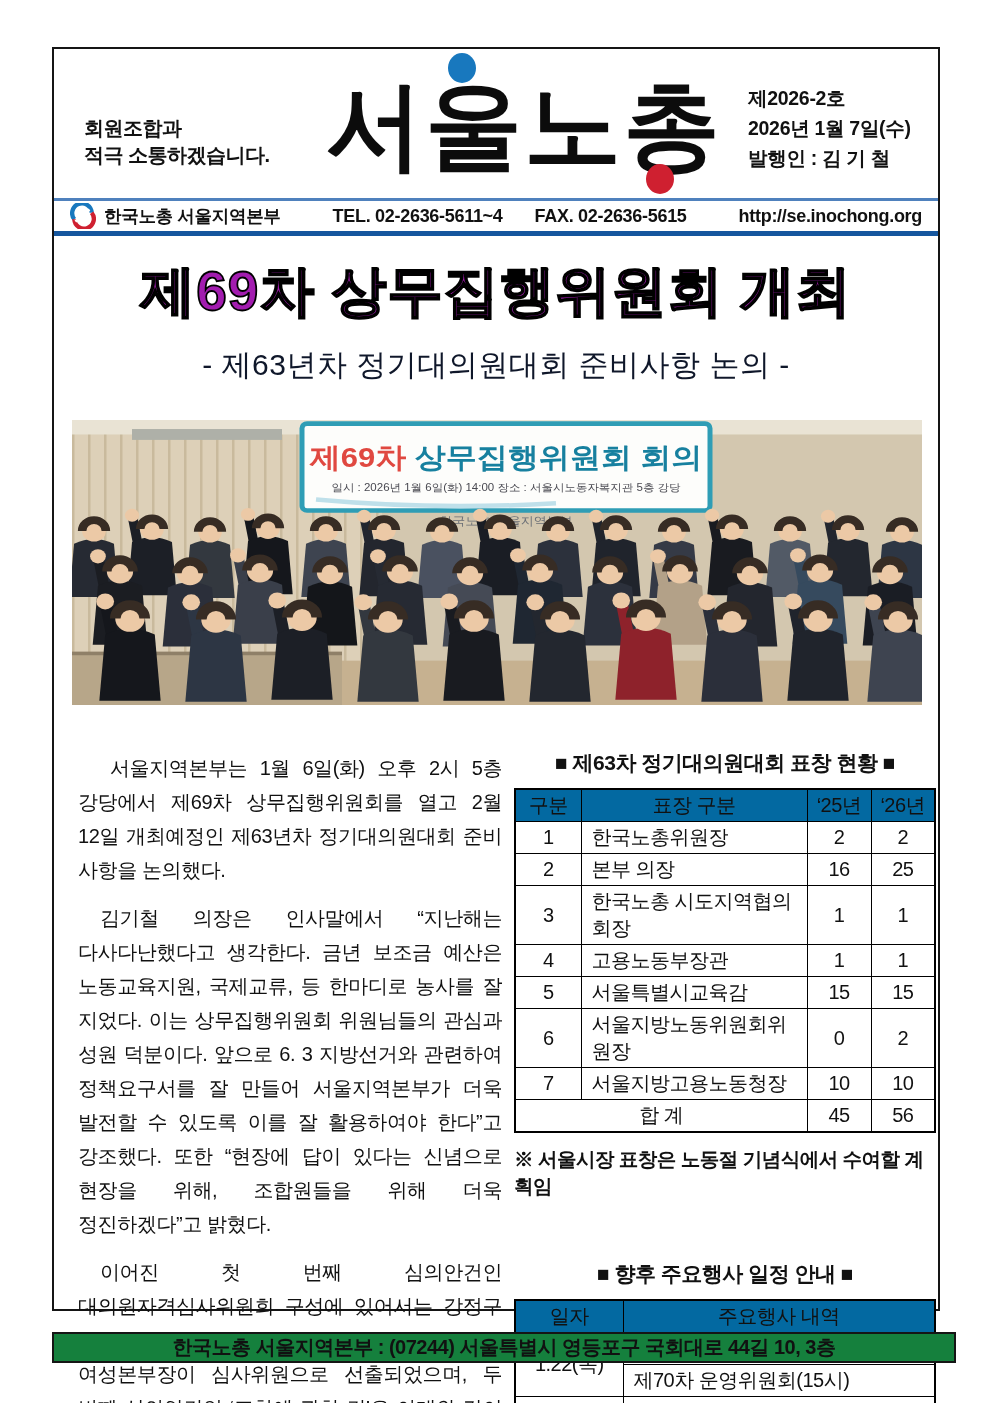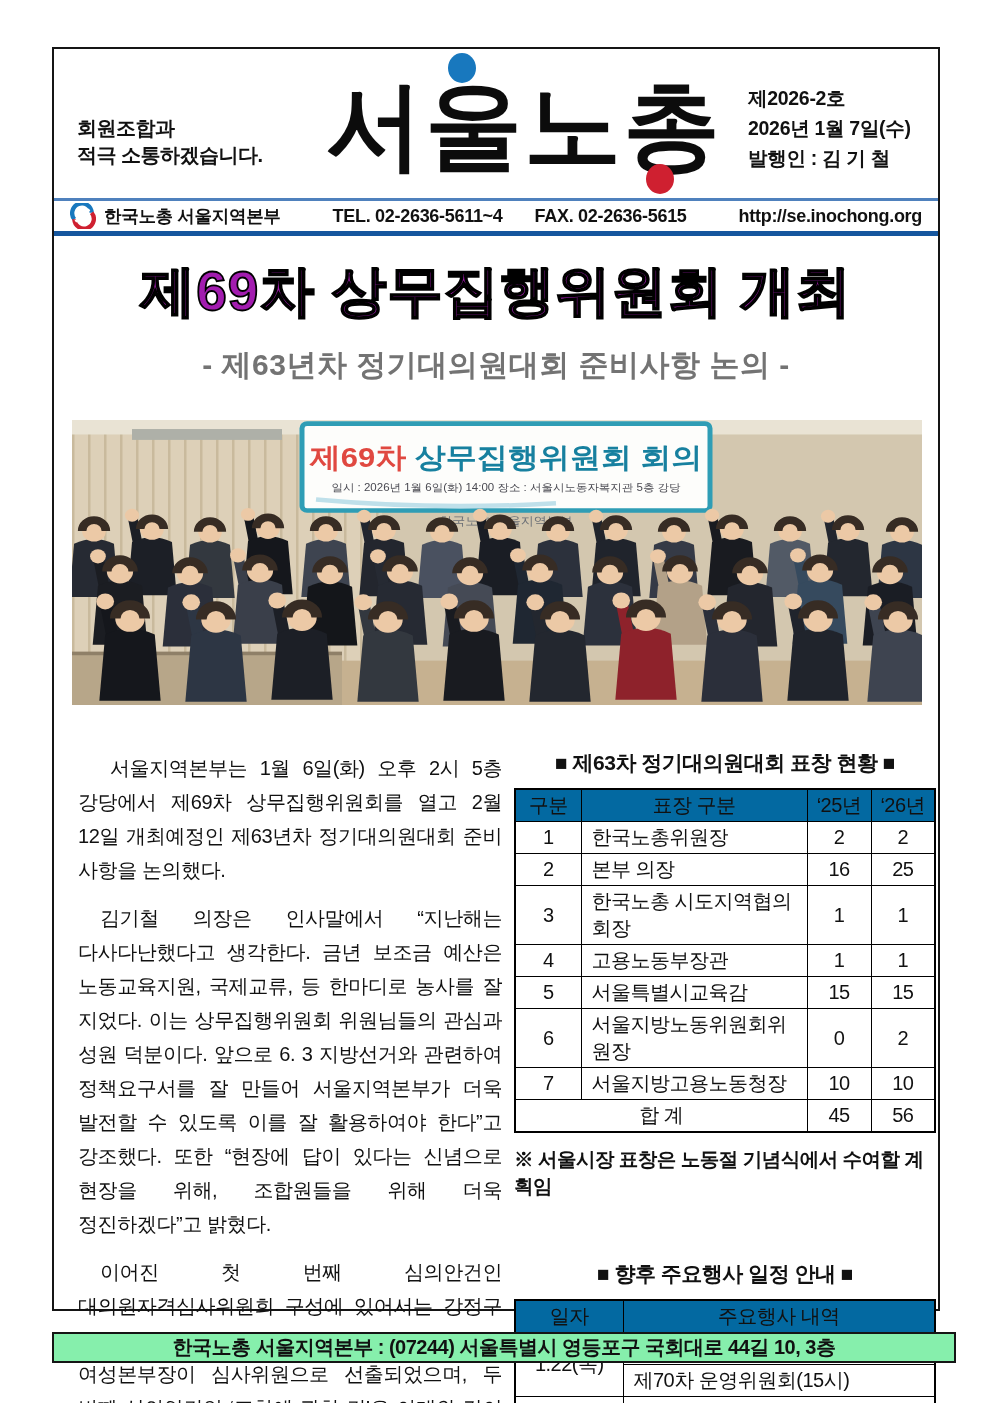--- a/index.html
+++ b/index.html
@@ -10,21 +10,21 @@
   }
   .canvas { position:absolute; inset:0; background:#fff; overflow:hidden; }
 
   
   .frame {
     position:absolute; left:52px; top:47px; width:888px; height:1264px;
     border:2px solid #151515; background:#fff;
   }
 
   
-  .slogan { position:absolute; left:23px; top:66px; font-size:20px; font-weight:700; line-height:27px; letter-spacing:-0.5px; }
+  .slogan { position:absolute; left:30px; top:66px; font-size:20px; font-weight:700; line-height:27px; letter-spacing:-0.5px; }
   .logo {
     position:absolute; left:250px; top:6px; width:440px; height:140px;
     display:flex; justify-content:center; align-items:center;
     font-size:97px; font-weight:900; letter-spacing:2px; color:#0c0c0c; line-height:1;
   }
   .lg-ch { display:inline-block; position:relative; }
   .ring { position:absolute; width:26px; height:30px; border-radius:50%; background:#fff; }
   .ring-blue { border:14px solid #1878be; top:-24px; left:calc(50% - 27px); }
   .ring-red  { border:14px solid #cf2030; bottom:-20px; left:calc(50% - 27px); }
   .issue-info { position:absolute; left:694px; top:34px; font-size:19.5px; font-weight:600; line-height:30px; letter-spacing:-0.3px; }
@@ -40,21 +40,21 @@
   .cb-mid  { display:flex; gap:32px; font-size:18px; }
   .cb-right{ font-size:18px; }
 
   
   .headline { position:absolute; left:0; top:206px; width:100%; text-align:center; }
   .headline h1 {
     font-size:55px; font-weight:900; letter-spacing:1px;
     color:#a21caf; -webkit-text-stroke:1.8px #000;
   }
   .headline h2 {
-    margin-top:16px; font-size:30px; font-weight:700; letter-spacing:0.5px; color:#737373;
+    margin-top:16px; font-size:30px; font-weight:400; letter-spacing:0.5px; color:#0f172a;
   }
 
   
   .photo { position:absolute; left:18px; top:371px; width:850px; height:285px; overflow:hidden; }
   .photo svg { display:block; width:100%; height:100%; }
 
   
   .article { position:absolute; left:24px; top:702px; width:424px; font-size:20px; line-height:34px;
              text-align:justify; word-break:keep-all; letter-spacing:-0.4px; }
   .article p { margin-bottom:14px; text-indent:1.1em; }
@@ -68,21 +68,21 @@
   thead th { background:#0369a1; }
   td.name, td.ev { text-align:left; padding-left:10px; }
   .footnote { margin-top:13px; font-size:19.5px; letter-spacing:-0.5px;font-weight:bold; }
   .schedule-block { margin-top:60px; }
   .schedule-block td { height:27px; }
   .col-date { width:108px; }
 
   
   .footer-bar {
     position:absolute; left:52px; top:1332px; width:904px; height:31px;
-    background:#86efac; border:2px solid #151515;
+    background:#15803d; border:2px solid #151515;
     display:flex; align-items:center; justify-content:center;
     font-size:20px; font-weight:700; letter-spacing:-0.5px;
   }
 </style>
 </head>
 <body>
 
 <div class="canvas">
   <div class="frame">
 

